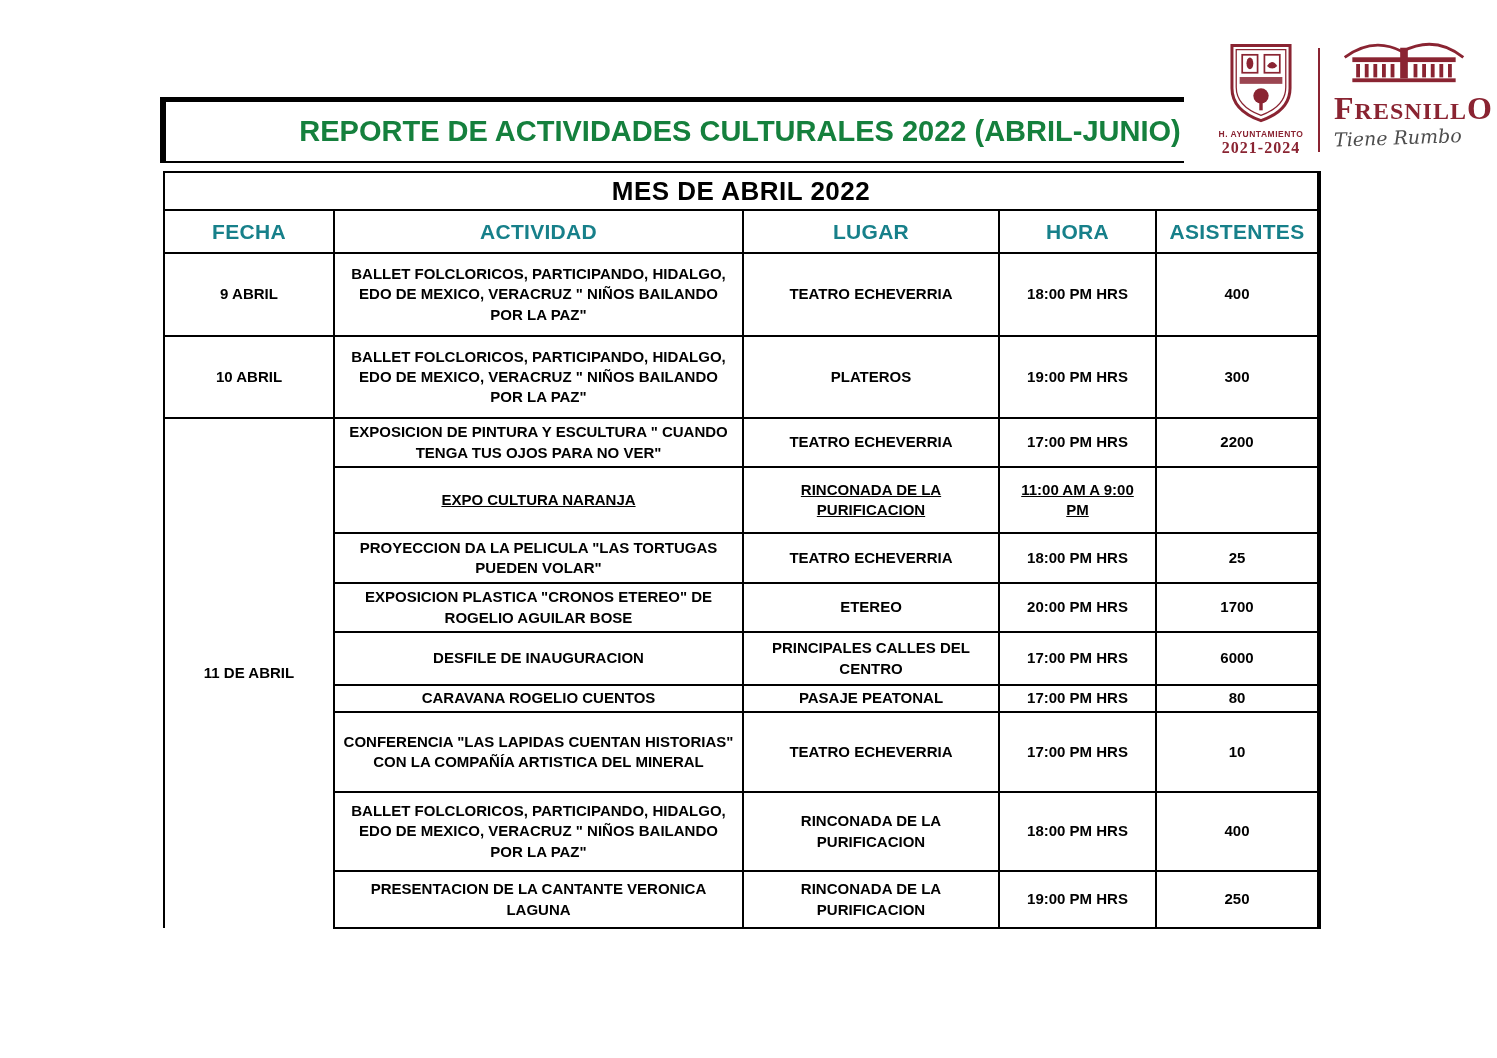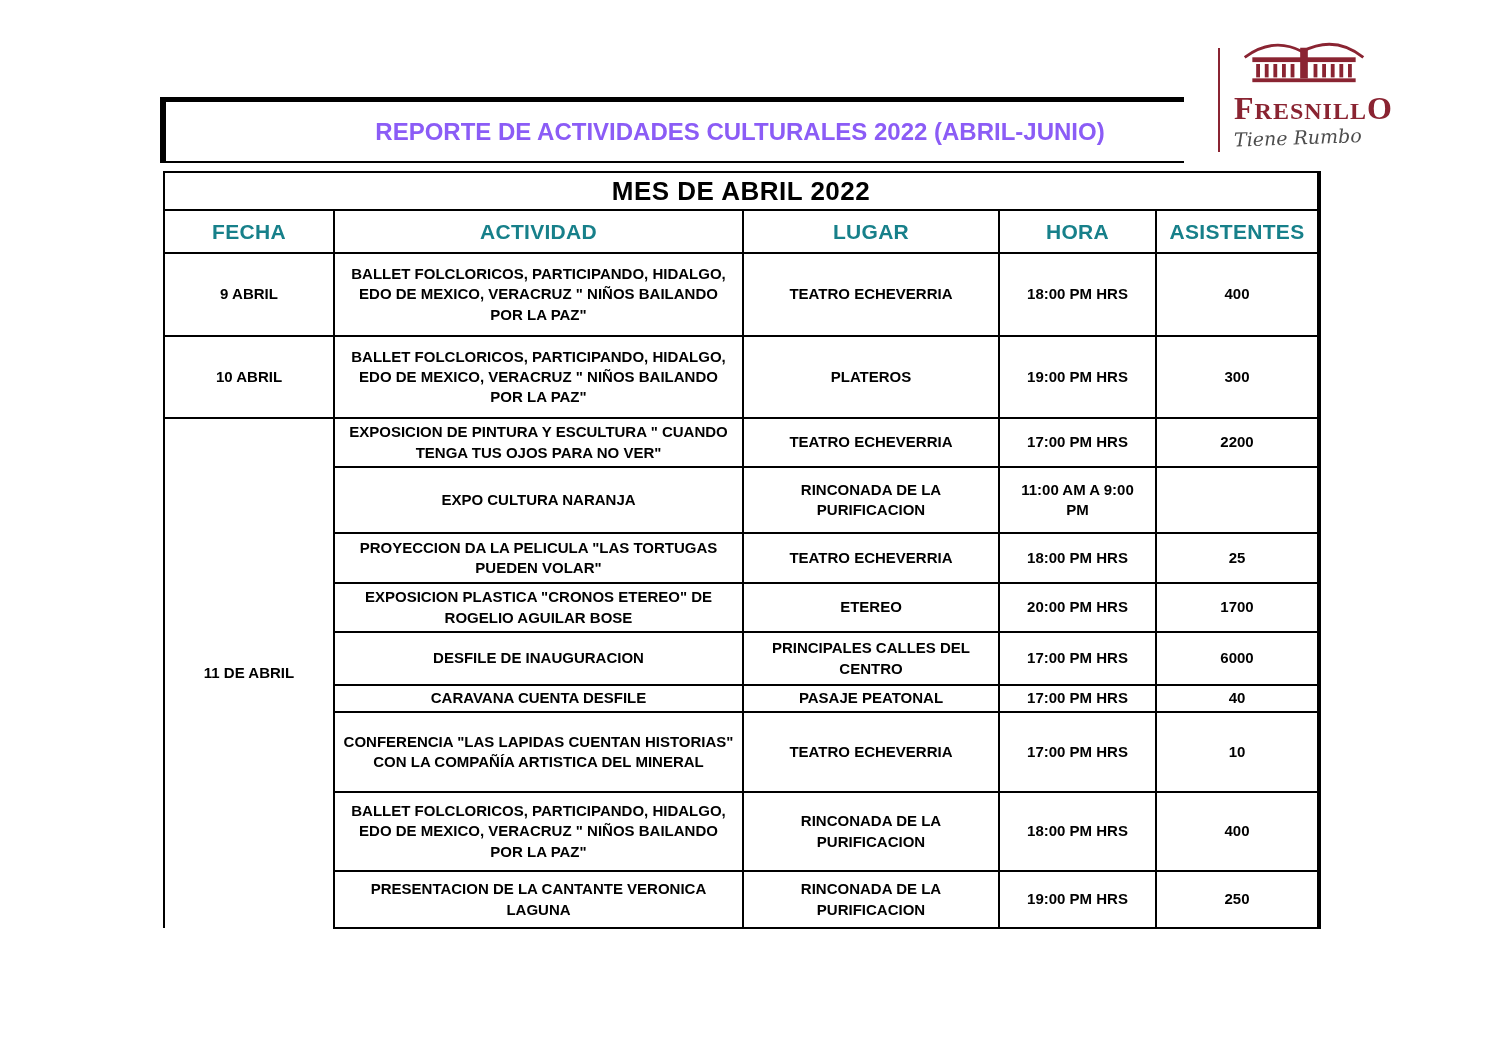--- a/index.html
+++ b/index.html
@@ -14,21 +14,21 @@
   
   .title-box{
     position:absolute;left:160px;top:97px;width:1024px;height:66px;
     border-top:5px solid #000;
     border-left:6px solid #000;
     border-bottom:2px solid #000;
     display:flex;align-items:center;justify-content:center;
     padding-left:130px;box-sizing:border-box;
   }
   .title-text{
-    color:#8b5cf6;font-weight:bold;font-size:24px;letter-spacing:0px;
+    color:#15803d;font-weight:bold;font-size:29px;letter-spacing:0px;
     white-space:nowrap;
   }
 
   
   .logo-area{
     position:absolute;left:1218px;top:42px;
     display:flex;gap:14px;align-items:flex-start;
   }
   .crest-col{width:86px;text-align:center;color:#8A2432;}
   .crest-caption1{font-size:8.5px;font-weight:bold;letter-spacing:.5px;margin-top:1px;}
@@ -67,39 +67,56 @@
   .cell-body{font-size:15px;line-height:1.35;}
   .fecha-merged{vertical-align:middle;padding-top:170px;}
   .no-bottom{border-bottom:none !important;}
   .hora-cell{padding:2px 12px;}
 
   tr.h-mes{height:38px;}
   tr.h-head{height:43px;}
   tr.h-r1{height:83px;}
   tr.h-r2{height:82px;}
   tr.h-r3{height:49px;}
-  tr.h-r4{height:66px;}
+  tr.h-r4{height:66px;text-decoration:underline;}
   tr.h-r5{height:50px;}
   tr.h-r6{height:49px;}
   tr.h-r7{height:53px;}
   tr.h-r8{height:27px;}
   tr.h-r9{height:80px;}
   tr.h-r10{height:79px;}
   tr.h-r11{height:57px;}
 </style>
 </head>
 <body>
 
 <div class="page">
 
   <div class="title-box">
     <div class="title-text">REPORTE DE ACTIVIDADES CULTURALES 2022 (ABRIL-JUNIO)</div>
   </div>
 
   <div class="logo-area">
+    <div class="crest-col">
+      <span>
+        <svg width="72" height="82" viewBox="0 0 76 96">
+          <path d="M4,4 h68 v50 q0,26 -34,38 q-34,-12 -34,-38 Z" fill="#ffffff" stroke="#8A2432" stroke-width="3.5"></path>
+          <path d="M9,9 h58 v44 q0,22 -29,33 q-29,-11 -29,-33 Z" fill="none" stroke="#8A2432" stroke-width="1.5"></path>
+          <rect x="16" y="15" width="18" height="21" fill="none" stroke="#8A2432" stroke-width="2"></rect>
+          <ellipse cx="25" cy="25" rx="4" ry="7" fill="#8A2432"></ellipse>
+          <rect x="42" y="15" width="18" height="21" fill="none" stroke="#8A2432" stroke-width="2"></rect>
+          <path d="M45,28 q6,-9 12,0 q-6,6 -12,0 Z" fill="#8A2432"></path>
+          <rect x="13" y="41" width="50" height="8" fill="#8A2432" opacity="0.85"></rect>
+          <circle cx="38" cy="63" r="9" fill="#8A2432"></circle>
+          <rect x="36" y="70" width="4" height="10" fill="#8A2432"></rect>
+        </svg>
+      </span>
+      <div class="crest-caption1">H. AYUNTAMIENTO</div>
+      <div class="crest-caption2">2021-2024</div>
+    </div>
     <div class="logo-divider"></div>
     <div class="brand-col">
       <span>
         <svg width="140" height="44" viewBox="0 0 140 46">
           <path d="M8,16 Q38,-6 68,10 Q102,-8 132,16" fill="none" stroke="#8A2432" stroke-width="3"></path>
           <rect x="16" y="16" width="108" height="5" fill="#8A2432"></rect>
           <rect x="66" y="6" width="8" height="32" fill="#8A2432"></rect>
           <rect x="20" y="23" width="4" height="14" fill="#8A2432"></rect>
           <rect x="29" y="23" width="4" height="14" fill="#8A2432"></rect>
           <rect x="38" y="23" width="4" height="14" fill="#8A2432"></rect>
@@ -184,24 +201,24 @@
       </tr>
 
       <tr class="h-r7">
         <td class="cell-body" style="padding:2px 1px;">DESFILE DE INAUGURACION</td>
         <td class="cell-body" style="padding:2px 1px;">PRINCIPALES CALLES DEL CENTRO</td>
         <td class="cell-body hora-cell">17:00 PM HRS</td>
         <td class="cell-body col-last">6000</td>
       </tr>
 
       <tr class="h-r8">
-        <td class="cell-body">CARAVANA CUENTA DESFILE</td>
+        <td class="cell-body">CARAVANA ROGELIO CUENTOS</td>
         <td class="cell-body">PASAJE PEATONAL</td>
         <td class="cell-body hora-cell">17:00 PM HRS</td>
-        <td class="cell-body col-last">40</td>
+        <td class="cell-body col-last">80</td>
       </tr>
 
       <tr class="h-r9">
         <td class="cell-body">CONFERENCIA "LAS LAPIDAS CUENTAN HISTORIAS" CON LA COMPAÑÍA ARTISTICA DEL MINERAL</td>
         <td class="cell-body">TEATRO ECHEVERRIA</td>
         <td class="cell-body hora-cell">17:00 PM HRS</td>
         <td class="cell-body col-last">10</td>
       </tr>
 
       <tr class="h-r10">

